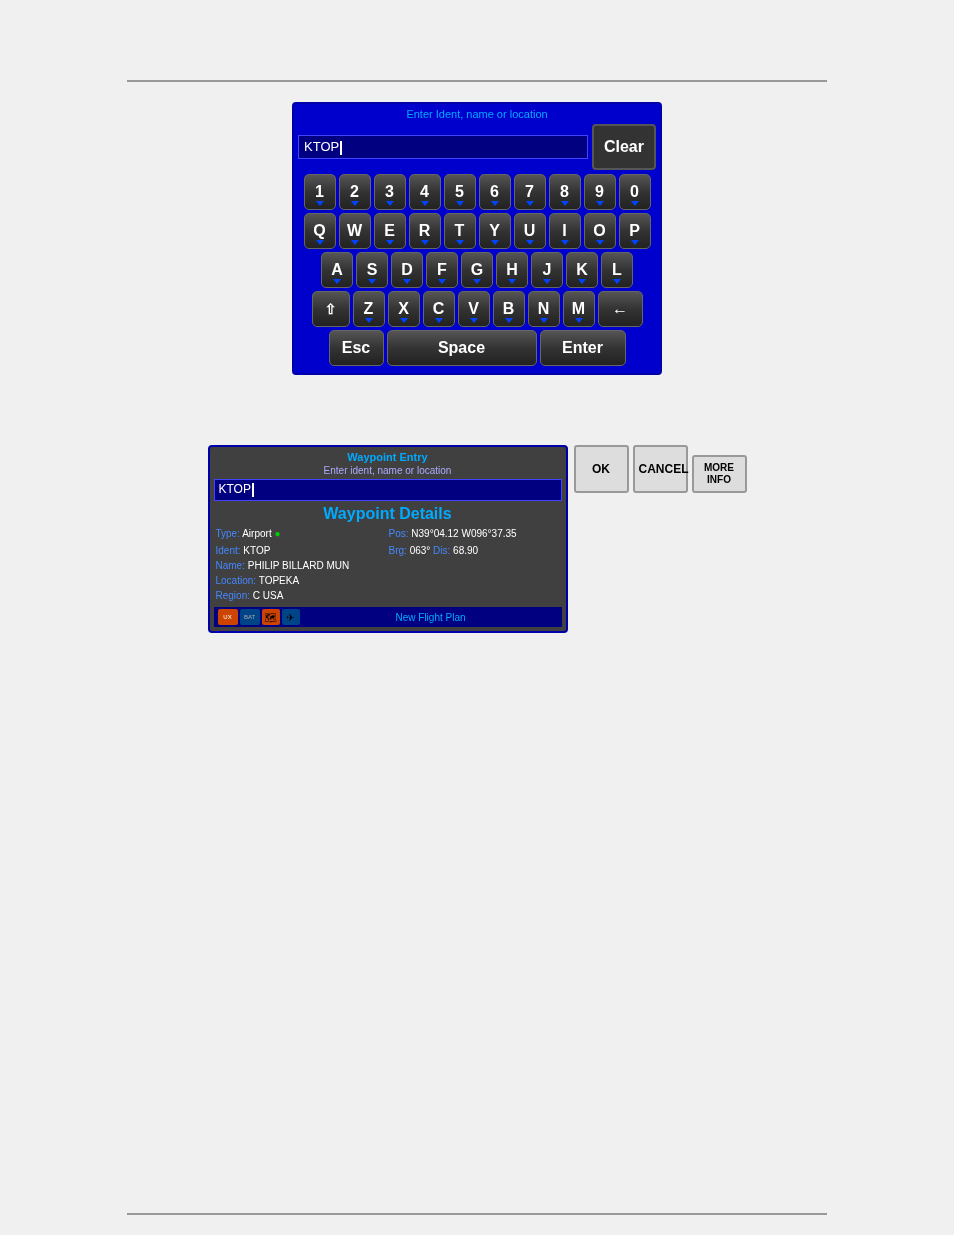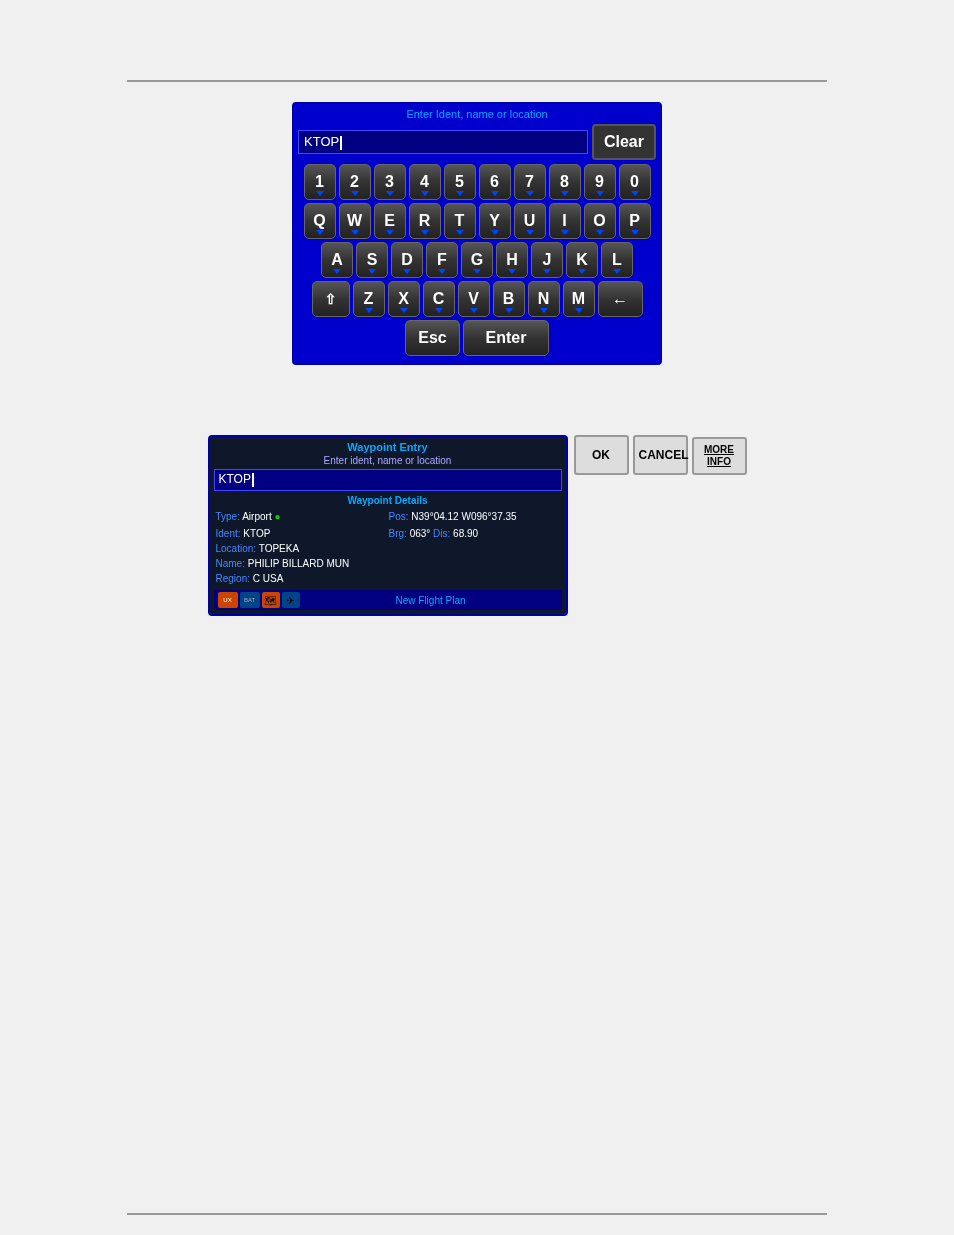--- a/index.html
+++ b/index.html
@@ -74,21 +74,21 @@
 
     .kb-clear-btn {
       background: #333;
       color: white;
       font-size: 16px;
       font-weight: bold;
       padding: 2px 10px;
       border: 2px solid #555;
       border-radius: 4px;
       cursor: pointer;
-      height: 36px;
+      height: 46px;
     }
 
     .kb-row {
       display: flex;
       gap: 3px;
       margin-bottom: 3px;
       justify-content: center;
     }
 
     .kb-key {
@@ -148,21 +148,21 @@
     
     .waypoint-section {
       display: flex;
       align-items: flex-start;
       gap: 6px;
       margin-top: 30px;
     }
 
     .waypoint-panel {
       width: 360px;
-      background: #0f172a;
+      background: #404040;
       border: 2px solid #0000aa;
       border-radius: 4px;
       padding: 4px;
     }
 
     .wp-title {
       text-align: center;
       color: #00aaff;
       font-size: 11px;
       font-weight: bold;
@@ -186,21 +186,21 @@
       color: white;
       font-size: 12px;
       padding: 2px 4px;
       border: 1px solid #4444ff;
       height: 22px;
     }
 
     .wp-details-title {
       text-align: center;
       color: #00aaff;
-      font-size: 10px;
+      font-size: 16px;
       font-weight: bold;
       margin: 4px 0 3px 0;
     }
 
     .wp-details {
       font-size: 10px;
       color: #aaaaff;
       line-height: 1.5;
       padding: 0 2px;
     }
@@ -278,24 +278,23 @@
       font-size: 12px;
       font-weight: bold;
       padding: 5px 4px;
       border: 2px solid #999;
       border-radius: 3px;
       cursor: pointer;
       text-align: center;
     }
 
     .wp-btn-more {
-      margin-top: 2px;
+      margin-top: 10px;
       font-size: 10px;
       line-height: 1.2;
-      text-decoration: underline;
     }
 
     
     .cursor {
       display: inline-block;
       width: 2px;
       height: 14px;
       background: white;
       vertical-align: middle;
       margin-left: 1px;
@@ -363,20 +362,21 @@
       <button class="kb-key">C</button>
       <button class="kb-key">V</button>
       <button class="kb-key">B</button>
       <button class="kb-key">N</button>
       <button class="kb-key">M</button>
       <button class="kb-key kb-key-backspace kb-key-no-arrow">←</button>
     </div>
 
     <div class="kb-row">
       <button class="kb-key kb-key-esc kb-key-no-arrow">Esc</button>
+      <button class="kb-key kb-key-space kb-key-no-arrow">Space</button>
       <button class="kb-key kb-key-enter kb-key-no-arrow">Enter</button>
     </div>
   </div>
 
   <div style="height:40px;"></div>
 
   <div class="waypoint-section">
 
     <div class="waypoint-panel">
       <div class="wp-title">Waypoint Entry</div>
@@ -406,26 +406,26 @@
             <span class="value">KTOP</span>
           </div>
           <div>
             <span class="label">Brg:</span>
             <span class="value">063°</span>
             <span class="label">Dis:</span>
             <span class="value">68.90</span>
           </div>
         </div>
         <div>
+          <span class="label">Name:</span>
+          <span class="value">PHILIP BILLARD MUN</span>
+        </div>
+        <div>
           <span class="label">Location:</span>
           <span class="value">TOPEKA</span>
-        </div>
-        <div>
-          <span class="label">Name:</span>
-          <span class="value">PHILIP BILLARD MUN</span>
         </div>
         <div>
           <span class="label">Region:</span>
           <span class="value">C USA</span>
         </div>
       </div>
 
       <div class="wp-status-bar">
         <div class="wp-status-icons">
           <div class="status-icon">

